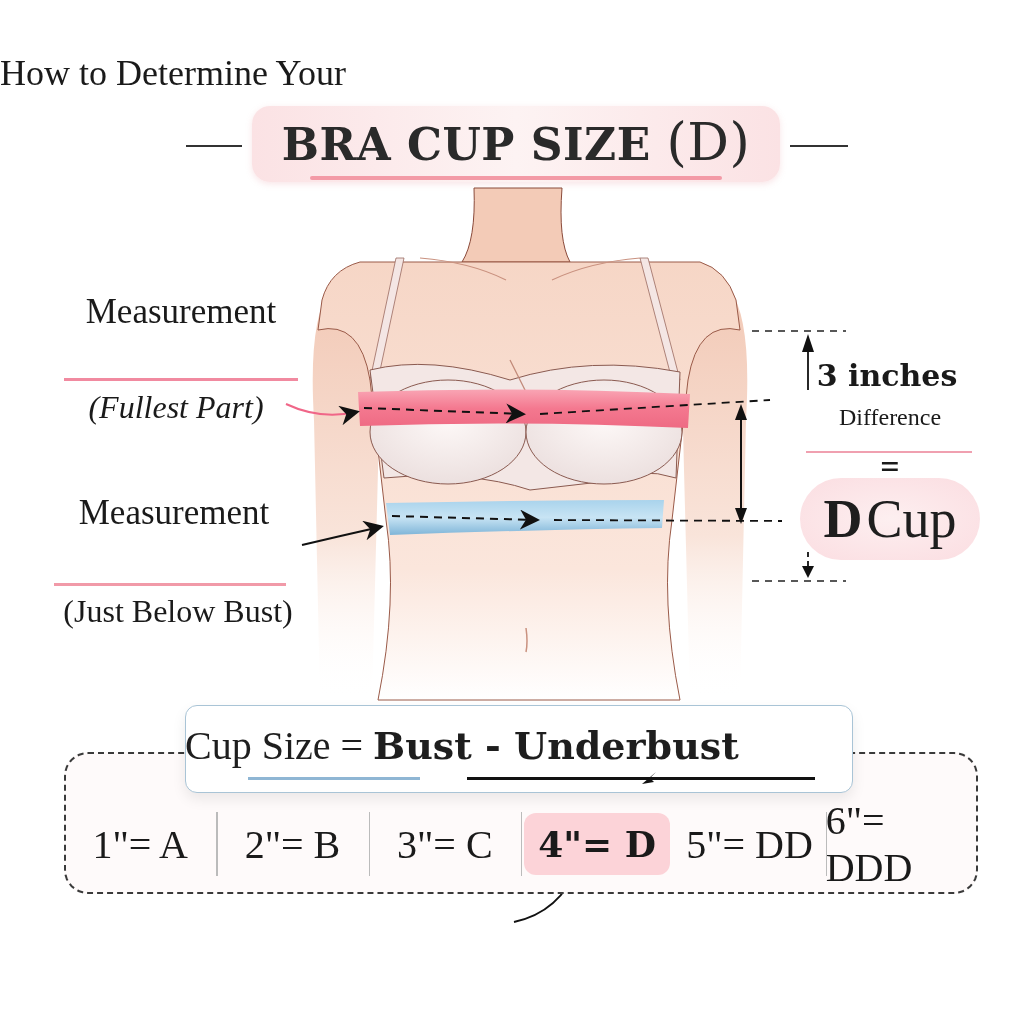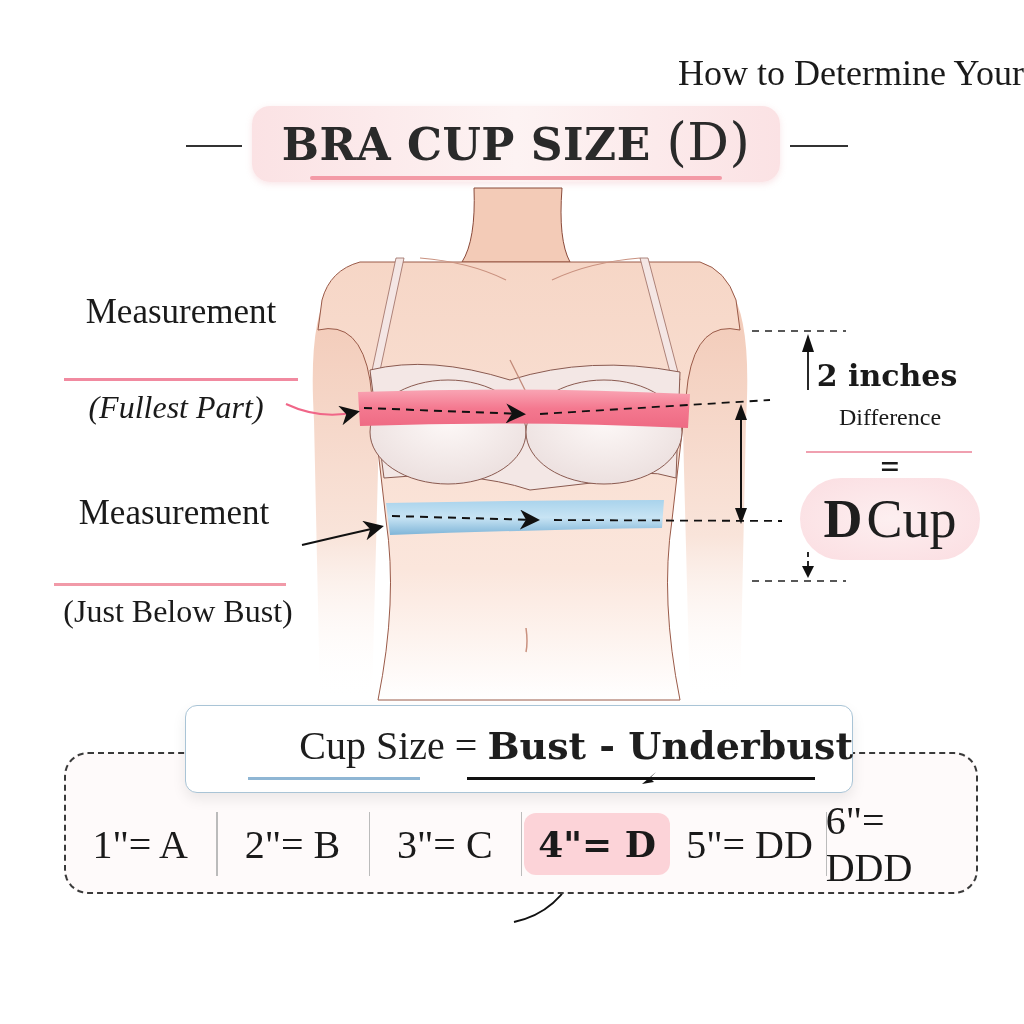--- a/index.html
+++ b/index.html
@@ -1,20 +1,20 @@
 <!DOCTYPE html>
 <html><head>
 <meta charset="utf-8">
 <style>
   * { box-sizing: border-box; margin: 0; padding: 0; }
   html, body { width: 1024px; height: 1024px; background: #ffffff; overflow: hidden; }
   body { position: relative; font-family: "DejaVu Serif", "Liberation Serif", serif; color: #1e1e1e; }
   .abs { position: absolute; }
 
-  .subtitle { left: 0; top: 52px; width: 1024px; text-align: right; font-family: "Liberation Serif", serif; font-size: 36px; color: #1a1a1a; }
+  .subtitle { left: 0; top: 52px; width: 1024px; text-align: left; font-family: "Liberation Serif", serif; font-size: 36px; color: #1a1a1a; }
   .title-pill { left: 252px; top: 106px; width: 528px; height: 76px; border-radius: 18px;
     background: linear-gradient(90deg, #fbe2e4 0%, #fdf3f3 50%, #fbe2e4 100%);
     box-shadow: 0 2px 6px rgba(230,150,160,0.25); }
   .title-text { left: 252px; top: 112px; width: 528px; text-align: center; font-family: "DejaVu Serif", serif; font-weight: bold; font-size: 44px; letter-spacing: 0.5px; color: #2a2a2a; }
   .title-text .paren { font-weight: normal; font-size: 52px; }
   .title-underline { left: 310px; top: 176px; width: 412px; height: 4px; background: #f39aa6; border-radius: 2px; }
   .title-rule { top: 145px; height: 1.5px; background: #333; }
 
   .label { text-align: center; font-family: "Liberation Serif", serif; color: #1a1a1a; }
   .label .big { font-size: 35px; line-height: 40px; }
@@ -24,21 +24,21 @@
 
   .side-text { text-align: center; font-family: "Liberation Serif", serif; color: #1a1a1a; }
   .d-pill { left: 800px; top: 478px; width: 180px; height: 82px; border-radius: 41px;
     background: radial-gradient(ellipse at center, #fdeff0 0%, #fbdde1 100%); }
   .d-pill-text { left: 800px; top: 488px; width: 180px; text-align: center; font-family: "Liberation Serif", serif; }
   .d-pill-text .d { font-weight: bold; font-size: 54px; }
   .d-pill-text .cup { font-size: 54px; }
 
   .formula-box { left: 185px; top: 705px; width: 668px; height: 88px; background: #ffffff;
     border: 1.5px solid #a9c4d6; border-radius: 12px; box-shadow: 0 6px 14px rgba(0,0,0,0.08); z-index: 3; }
-  .formula-text { left: 185px; top: 722px; width: 668px; text-align: right; font-family: "Liberation Serif", serif; font-size: 40px; z-index: 4; white-space: nowrap; }
+  .formula-text { left: 185px; top: 722px; width: 668px; text-align: left; font-family: "Liberation Serif", serif; font-size: 40px; z-index: 4; white-space: nowrap; }
   .formula-text .bold { font-weight: bold; font-family: "DejaVu Serif", serif; font-size: 38px; }
 
   .scale-box { left: 64px; top: 752px; width: 914px; height: 142px; border: 2px dashed #3a3a3a; border-radius: 24px; background: #fefafa; z-index: 1; }
   .scale-row { left: 64px; top: 808px; width: 914px; height: 72px; display: flex; align-items: center; z-index: 2; }
   .scale-cell { flex: 1; height: 72px; display: flex; align-items: center; justify-content: center; font-family: "Liberation Serif", serif; font-size: 40px; color: #1a1a1a; position: relative; }
   .scale-cell.sep::before { content: ""; position: absolute; left: 0; top: 4px; bottom: 4px; width: 1.5px; background: #bbb; }
   .scale-cell.active span { background: #fcd3d8; border-radius: 12px; padding: 10px 14px; font-weight: bold; font-family: "DejaVu Serif", serif; font-size: 36px; }
 </style>
 </head>
 <body>
@@ -134,21 +134,21 @@
 </div>
 
 <div class="abs label" style="left:44px;top:493px;width:260px;">
   <div class="big">Measurement</div>
 </div>
 <div class="abs pink-rule" style="left:54px;top:583px;width:232px;background:#f19aa8;"></div>
 <div class="abs label" style="left:40px;top:594px;width:276px;">
   <div class="small">(Just Below Bust)</div>
 </div>
 
-<div class="abs side-text" style="left:812px;top:358px;width:150px;font-size:34px;font-weight:bold;font-family:'DejaVu Serif',serif;font-size:30px;">2 inches</div>
+<div class="abs side-text" style="left:812px;top:358px;width:150px;font-size:34px;font-weight:bold;font-family:'DejaVu Serif',serif;font-size:30px;">3 inches</div>
 <div class="abs side-text" style="left:800px;top:404px;width:180px;font-size:24px;">Difference</div>
 <div class="abs pink-rule" style="left:806px;top:451px;width:166px;height:2px;background:#f0a0b0;"></div>
 <div class="abs side-text" style="left:850px;top:448px;width:80px;font-size:34px;font-weight:bold;">=</div>
 <div class="abs d-pill"></div>
 <div class="abs d-pill-text">
   <span class="d">D</span>
   <span class="cup">Cup</span>
 </div>
 
 <div class="abs scale-box"></div>

